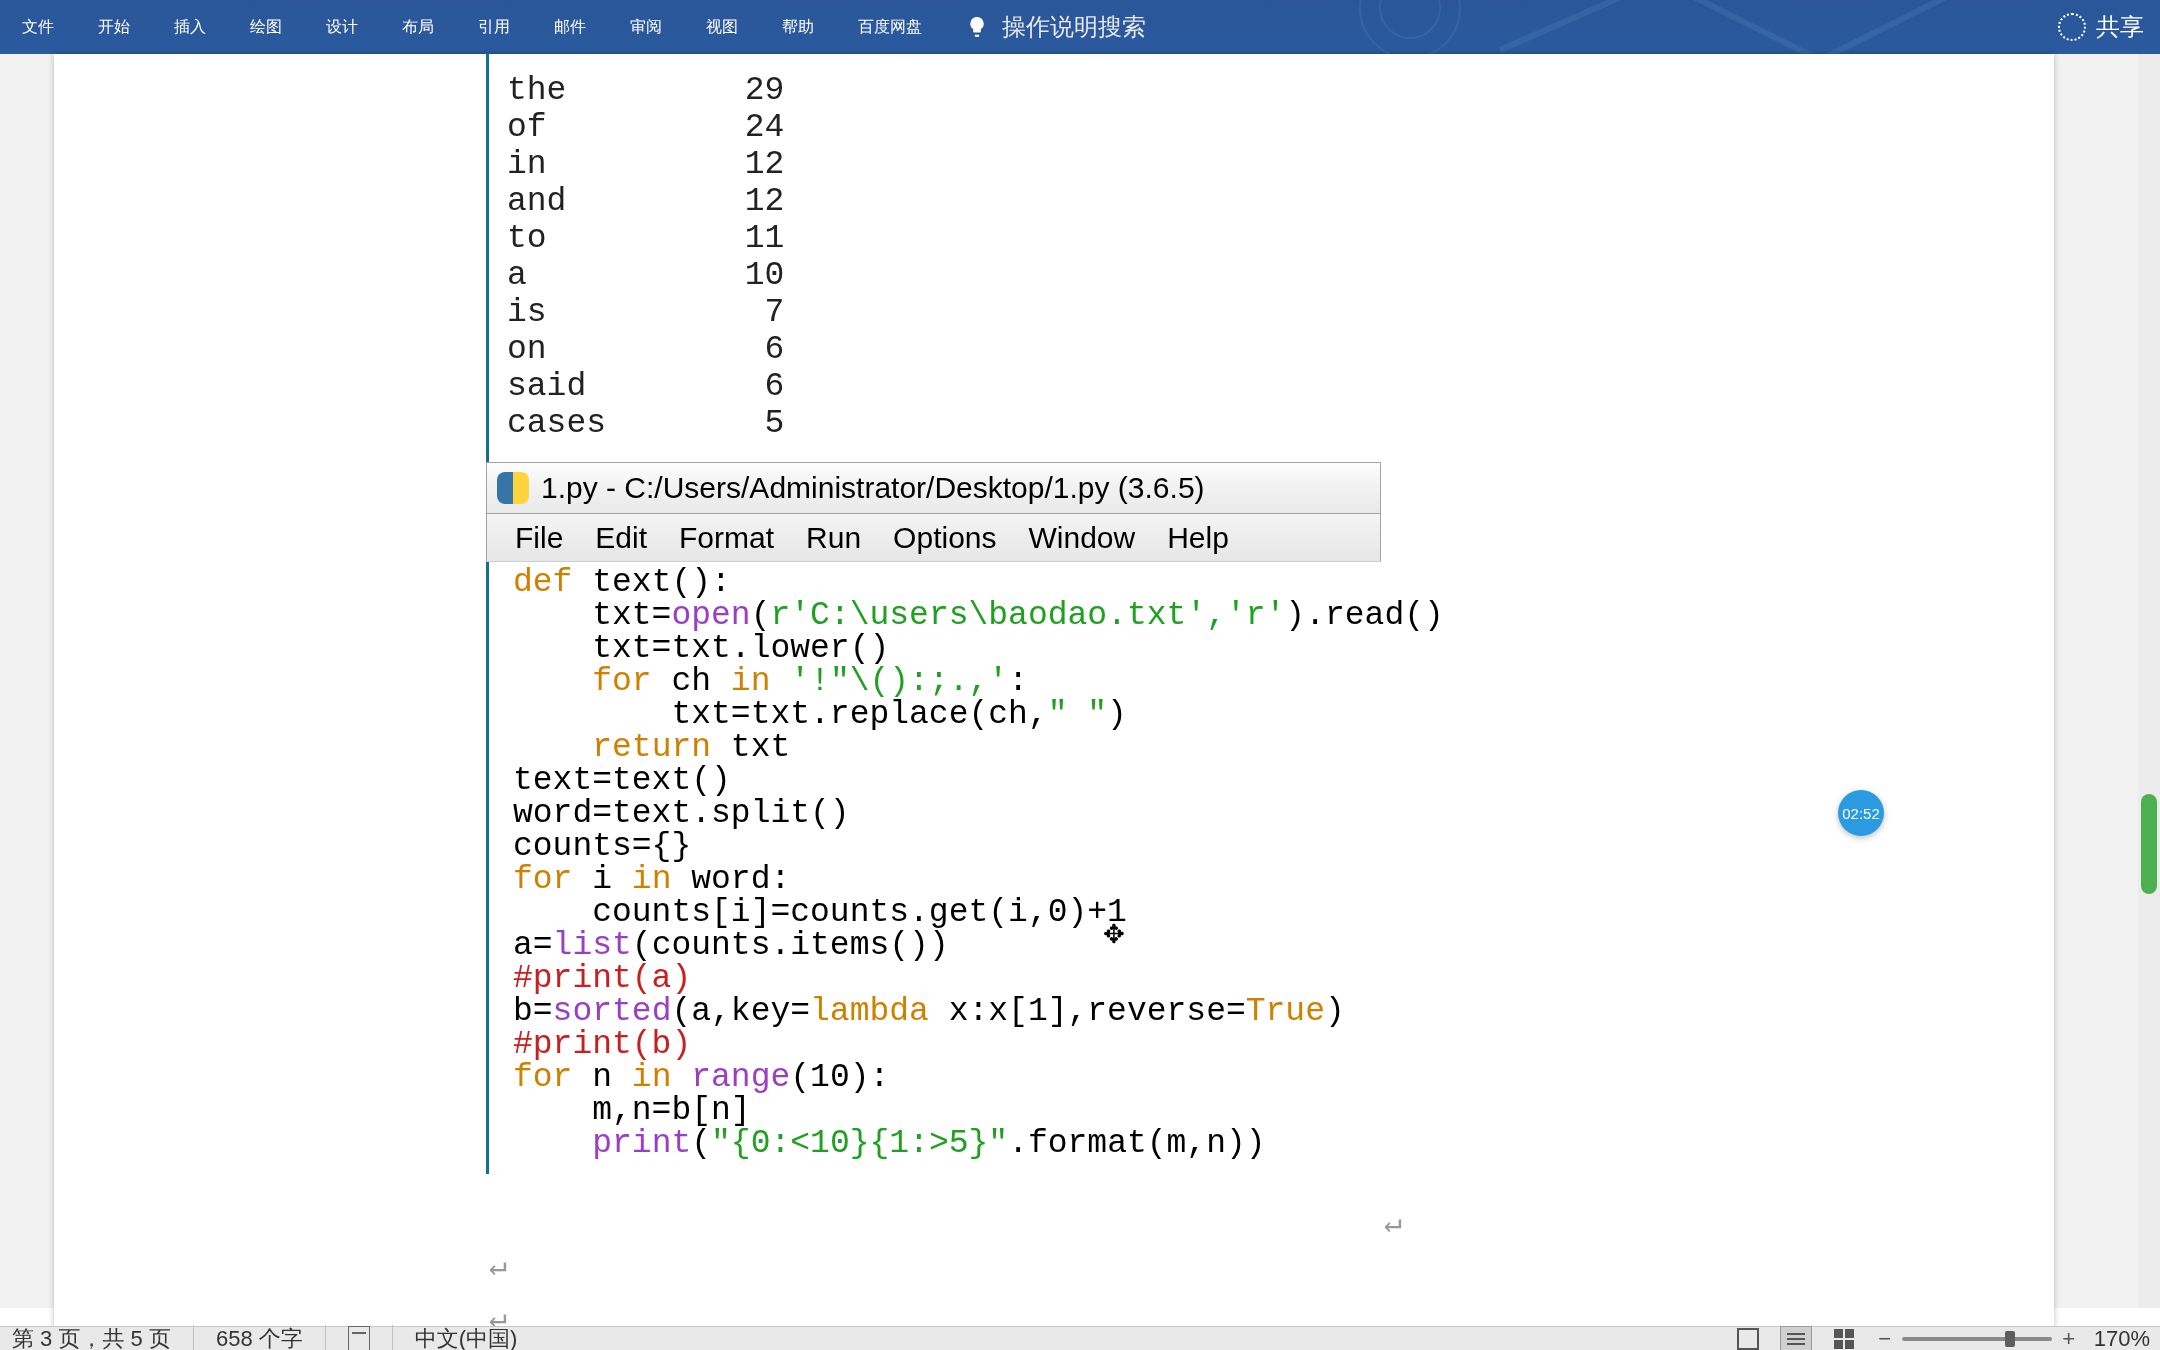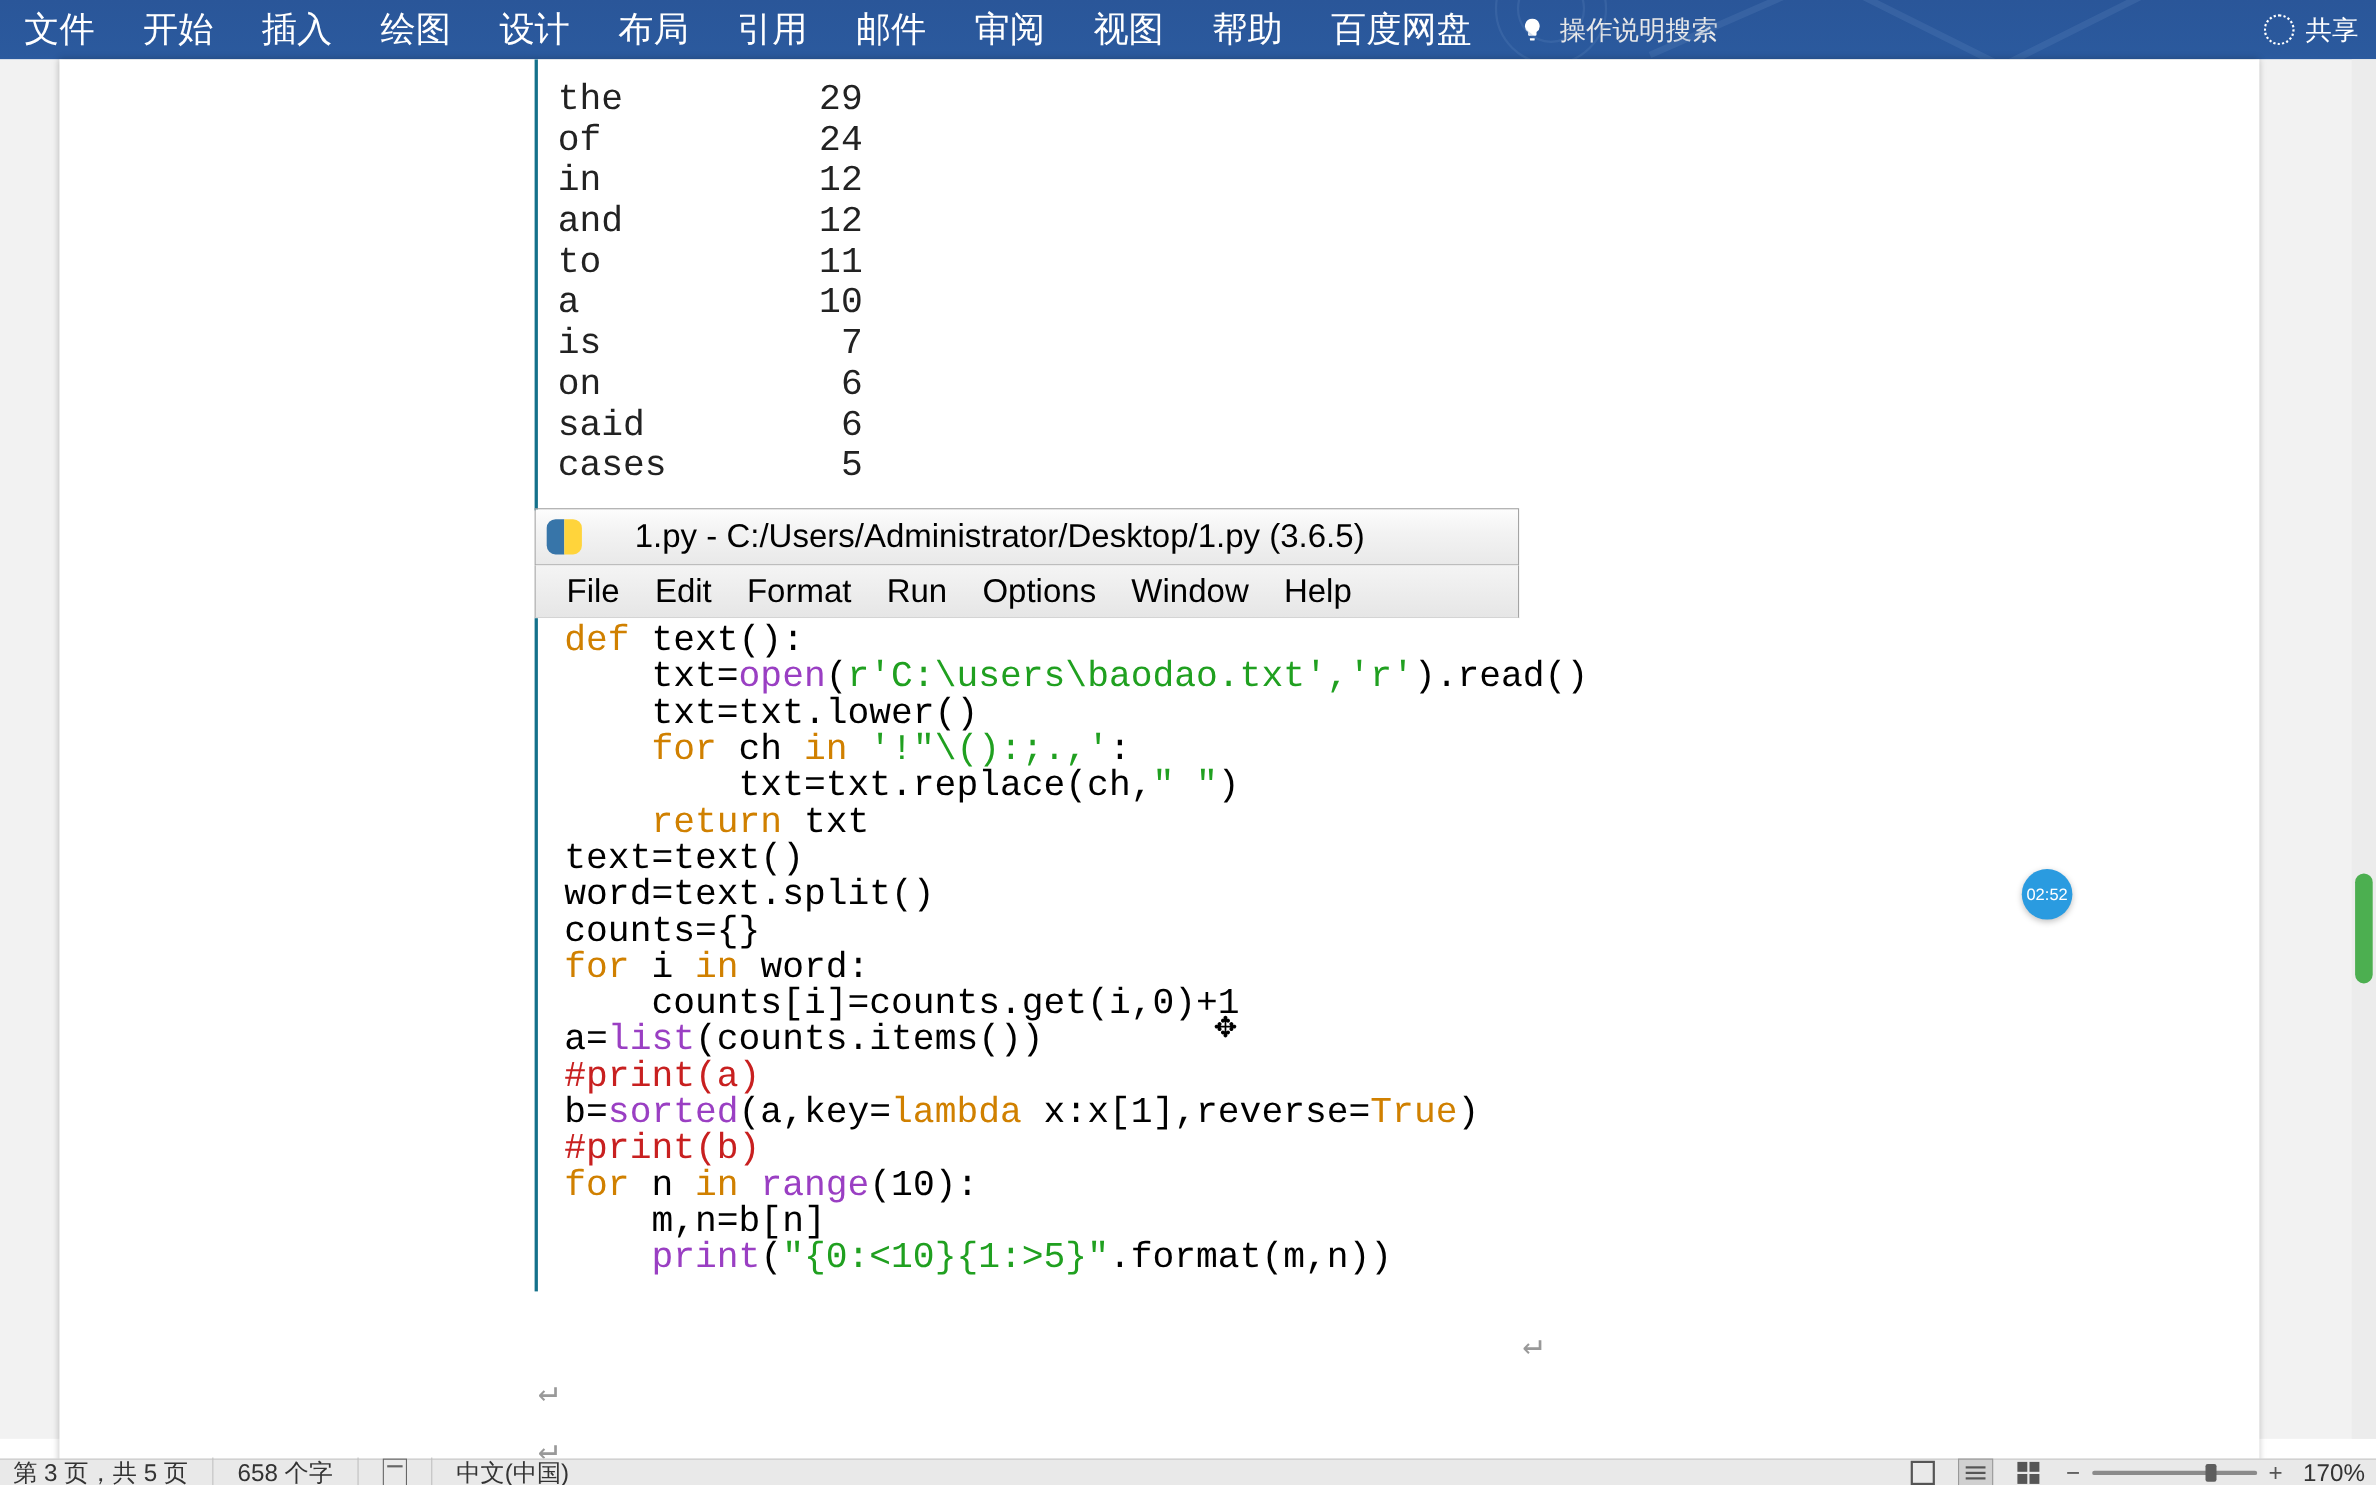--- a/index.html
+++ b/index.html
@@ -17,21 +17,21 @@
   height: 54px;
   background: linear-gradient(to bottom, #2a5699 0%, #2b5a9e 100%);
   display: flex;
   align-items: center;
   color: #fff;
   position: relative;
 }
 .ribbon-tabs { display: flex; align-items: center; height: 100%; }
 .ribbon-tab {
   padding: 0 22px;
-  font-size: 32px;
+  font-size: 16px;
   cursor: pointer;
   height: 100%;
   display: flex;
   align-items: center;
 }
 .ribbon-bulb {
   display: inline-flex; align-items: center; justify-content: center;
   width: 26px; height: 26px; margin-left: 20px; margin-right: 12px;
   font-size: 20px;
 }
@@ -98,21 +98,21 @@
   position: relative;
 }
 .py-icon:before {
   content: ""; position: absolute; width: 16px; height: 32px; left: 0; top: 0;
   background: #3775a9; border-radius: 8px 0 0 8px;
 }
 .py-icon:after {
   content: ""; position: absolute; width: 16px; height: 32px; right: 0; top: 0;
   background: #ffd43b; border-radius: 0 8px 8px 0;
 }
-.title-text { font-size: 30px; color: #000; margin-left: 36px; }
+.title-text { font-size: 30px; color: #000; }
 .menu-bar {
   height: 48px;
   background: linear-gradient(to bottom, #f4f4f4 0%, #e6e6e6 100%);
   border-left: 1px solid #a4a4a4; border-right: 1px solid #a4a4a4;
   border-bottom: 1px solid #d0d0d0;
   display: flex; align-items: center;
   padding-left: 12px;
 }
 .menu-item {
   font-size: 30px; color: #000;

